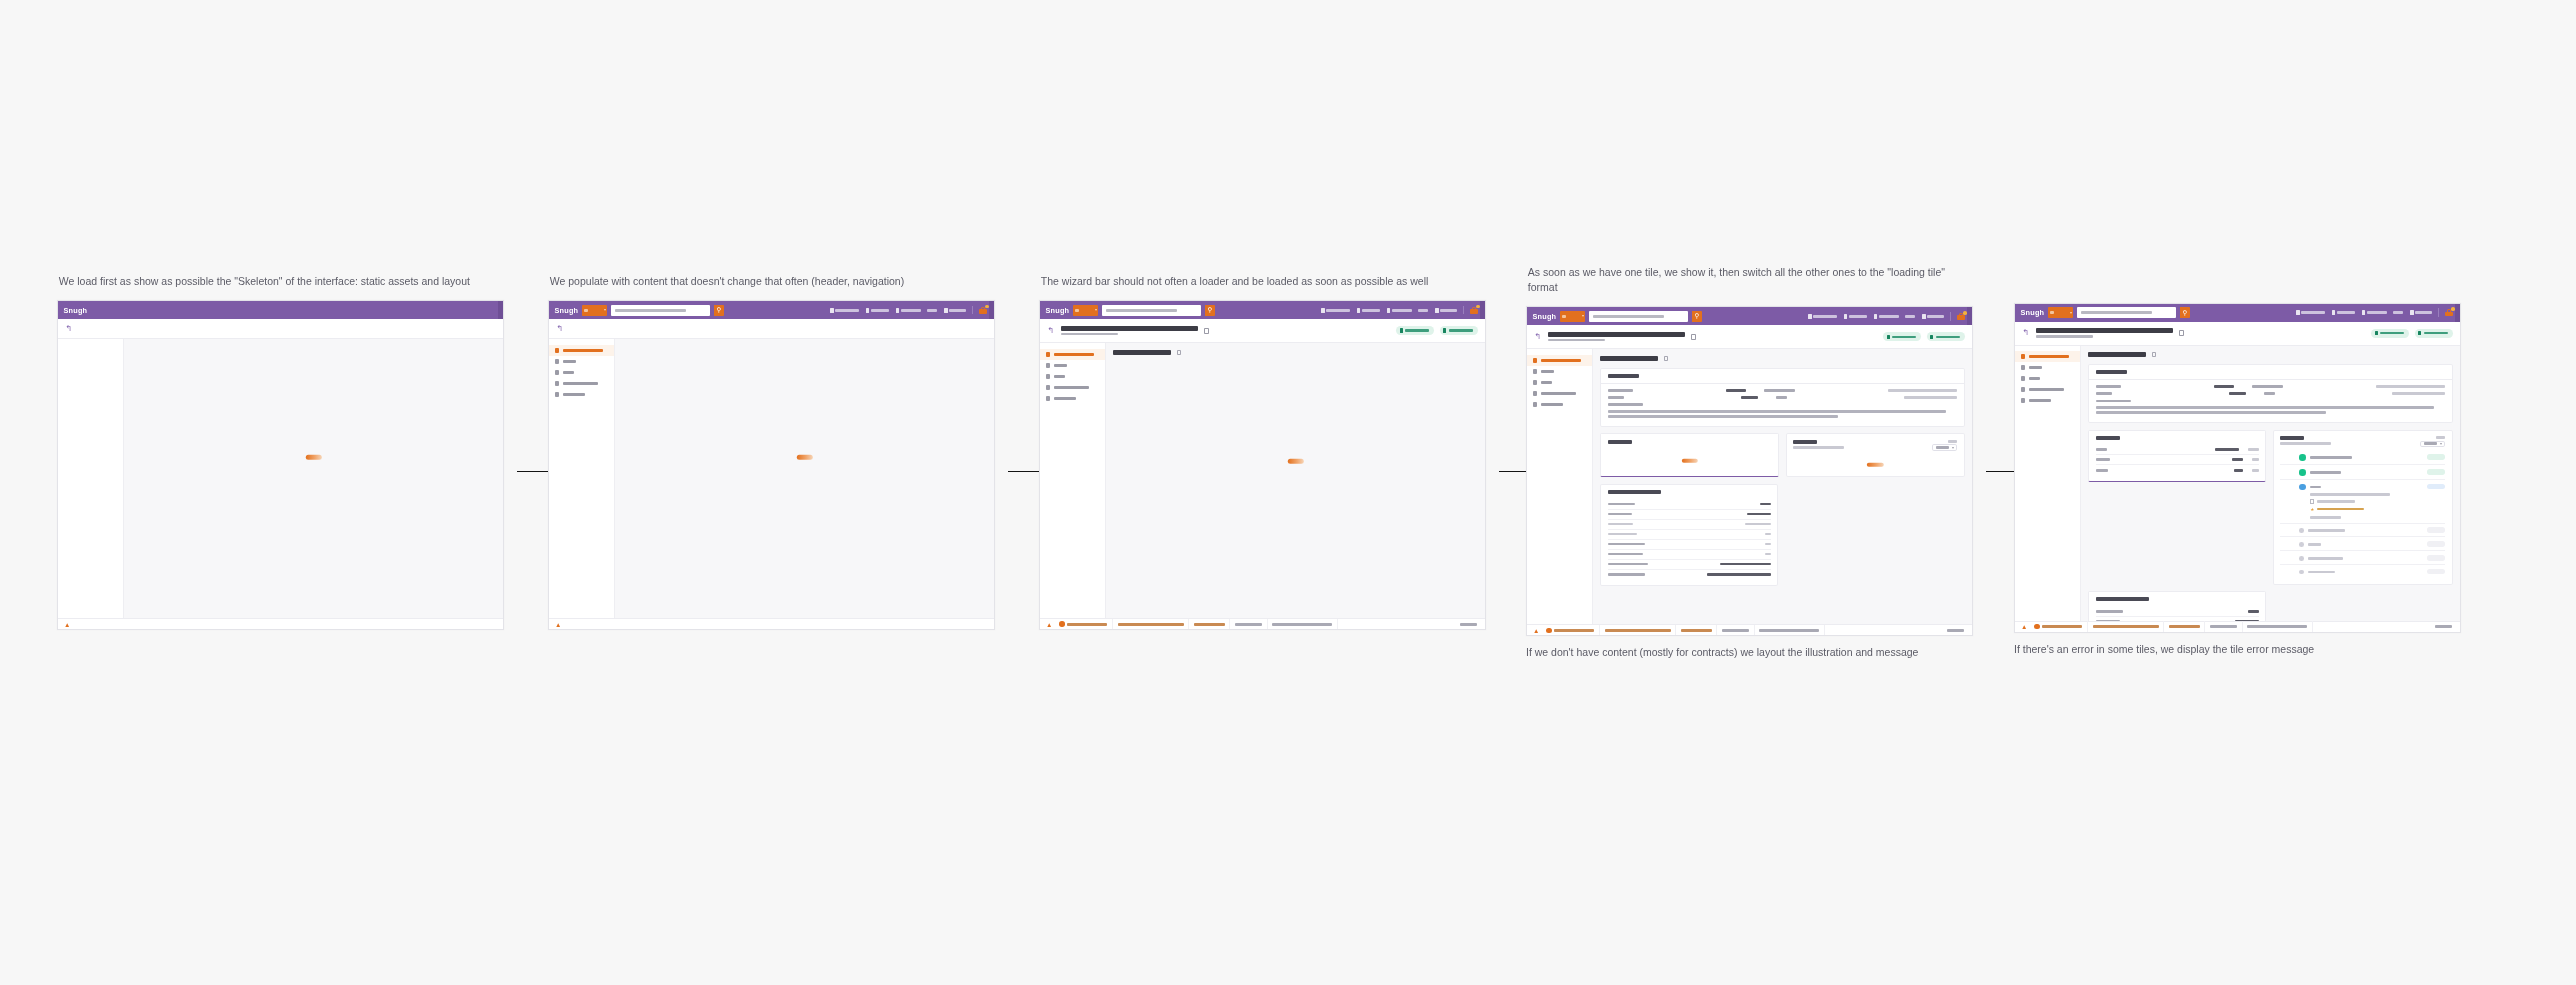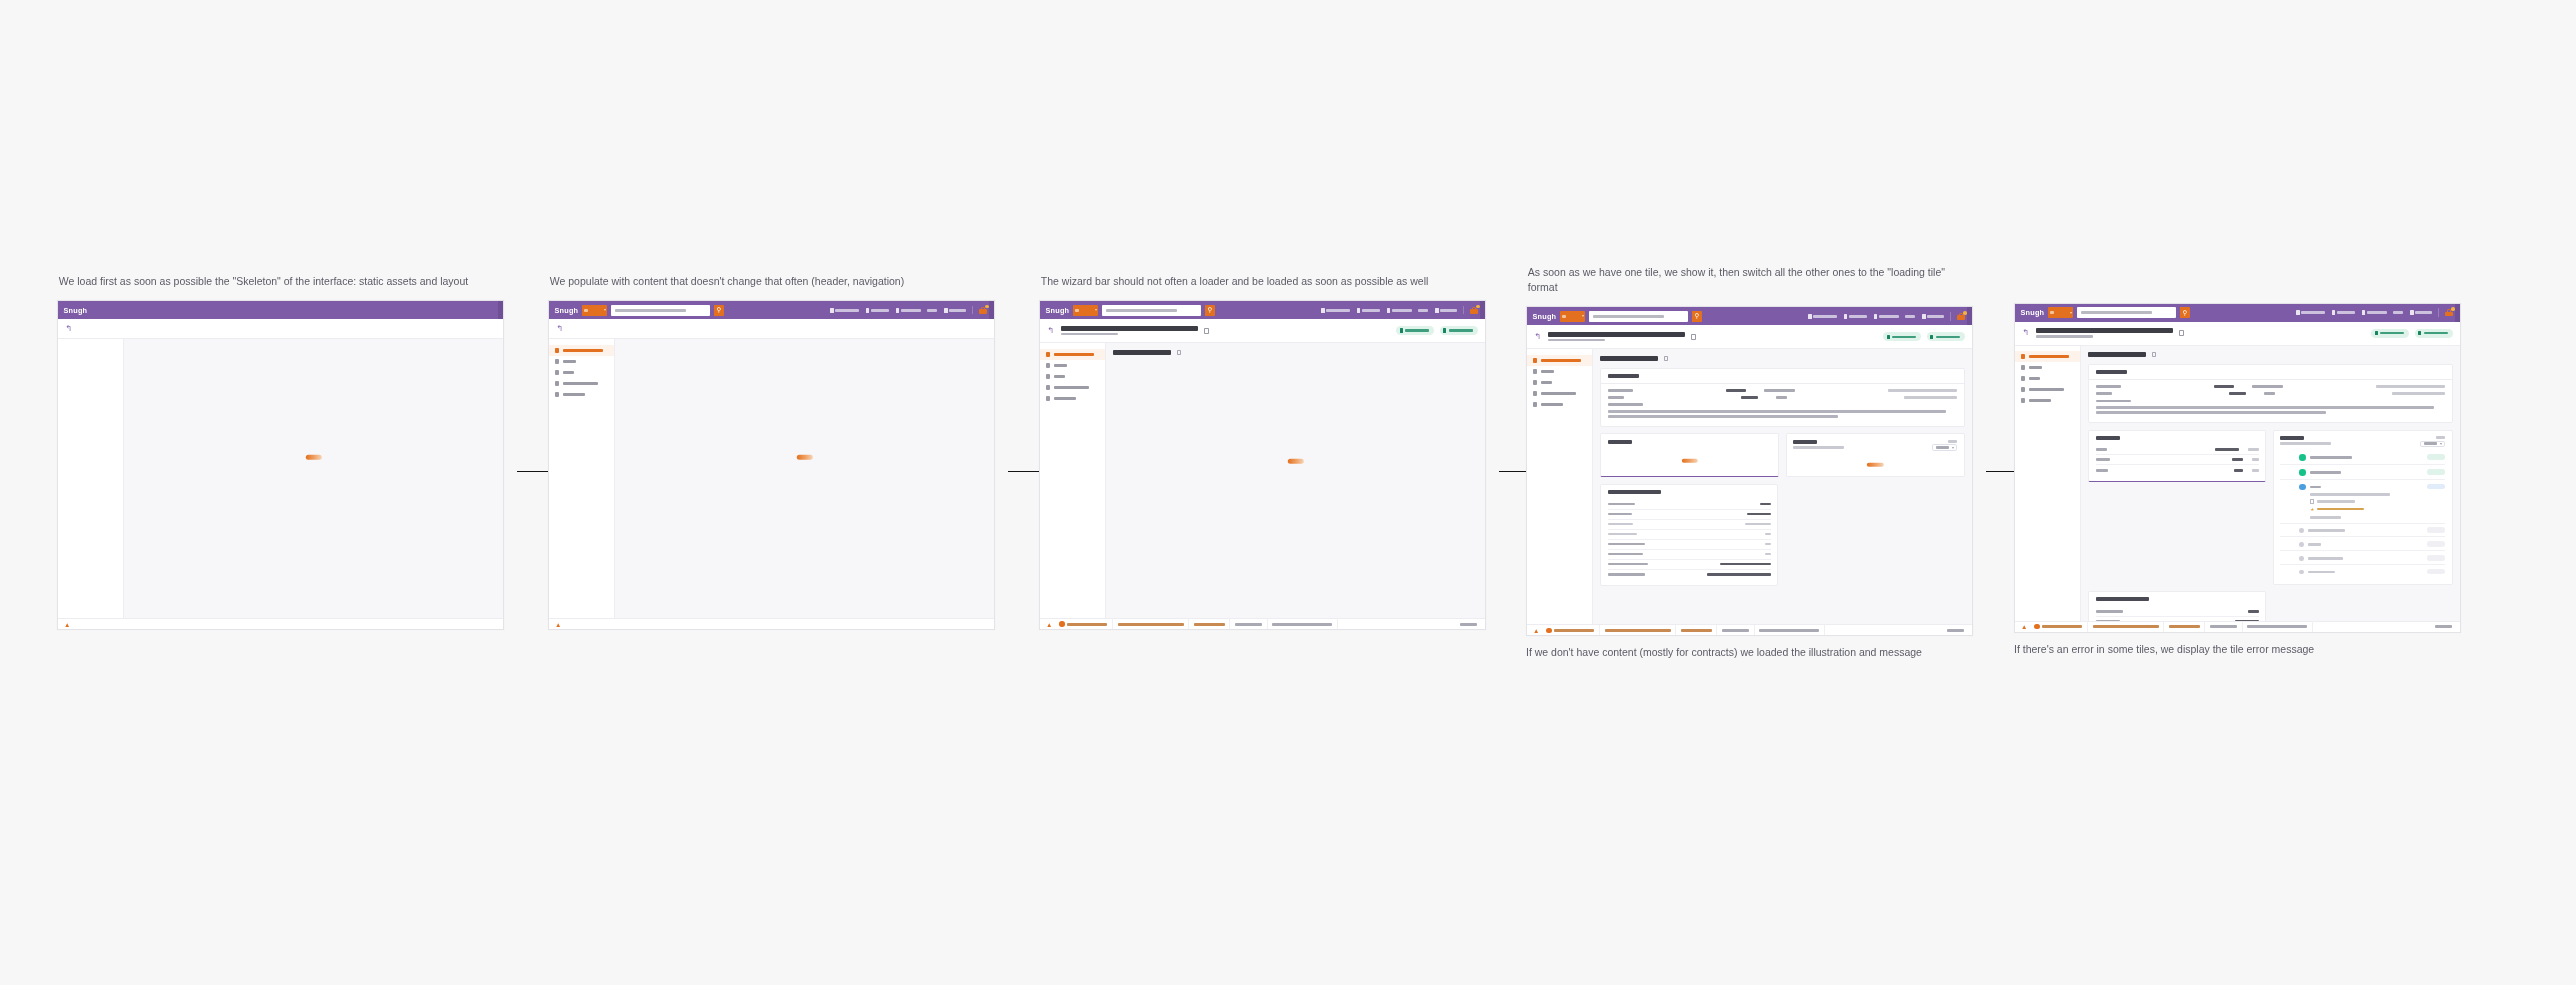--- a/index.html
+++ b/index.html
@@ -187,21 +187,21 @@
     letter-spacing:-0.4px; white-space:pre-line;
     font-family:"DejaVu Sans", sans-serif;
   }
 </style>
 </head>
 <body>
 
 <div id="flow">
 
   <div class="step" style="left:57px;">
-    <div class="step-caption">We load first as soon as possible the "Skeleton" of the interface: static assets and layout</div>
+    <div class="step-caption">We load first as show as possible the "Skeleton" of the interface: static assets and layout</div>
     <div class="mock">
       <div class="topbar">
         <span class="brand">Snugh</span>
       </div>
       <div class="wizardbar">
         <span class="back-ic">↰</span>
       </div>
       <div class="mock-body">
         <div class="sidebar"></div>
         <div class="content blank">
@@ -629,21 +629,21 @@
             <span class="lb gray" style="width:27px"></span>
           </div>
         <div class="st-seg">
             <span class="lb gray" style="width:60px"></span>
           </div>
         <div class="st-seg st-right" style="border:none">
             <span class="lb gray" style="width:16.4px"></span>
           </div>
       </div>
     </div>
-    <div class="step-caption-below">If we don't have content (mostly for contracts) we loaded the illustration and message</div>
+    <div class="step-caption-below">If we don't have content (mostly for contracts) we layout the illustration and message</div>
   </div>
 
   <div class="arrow" style="left:1986px;">
     <div class="shaft"></div>
     <div class="head"></div>
   </div>
 
   <div class="step" style="left:2014px; top:265px;">
     <div class="step-caption" style="min-height:26.5px"></div>
     <div class="mock">

